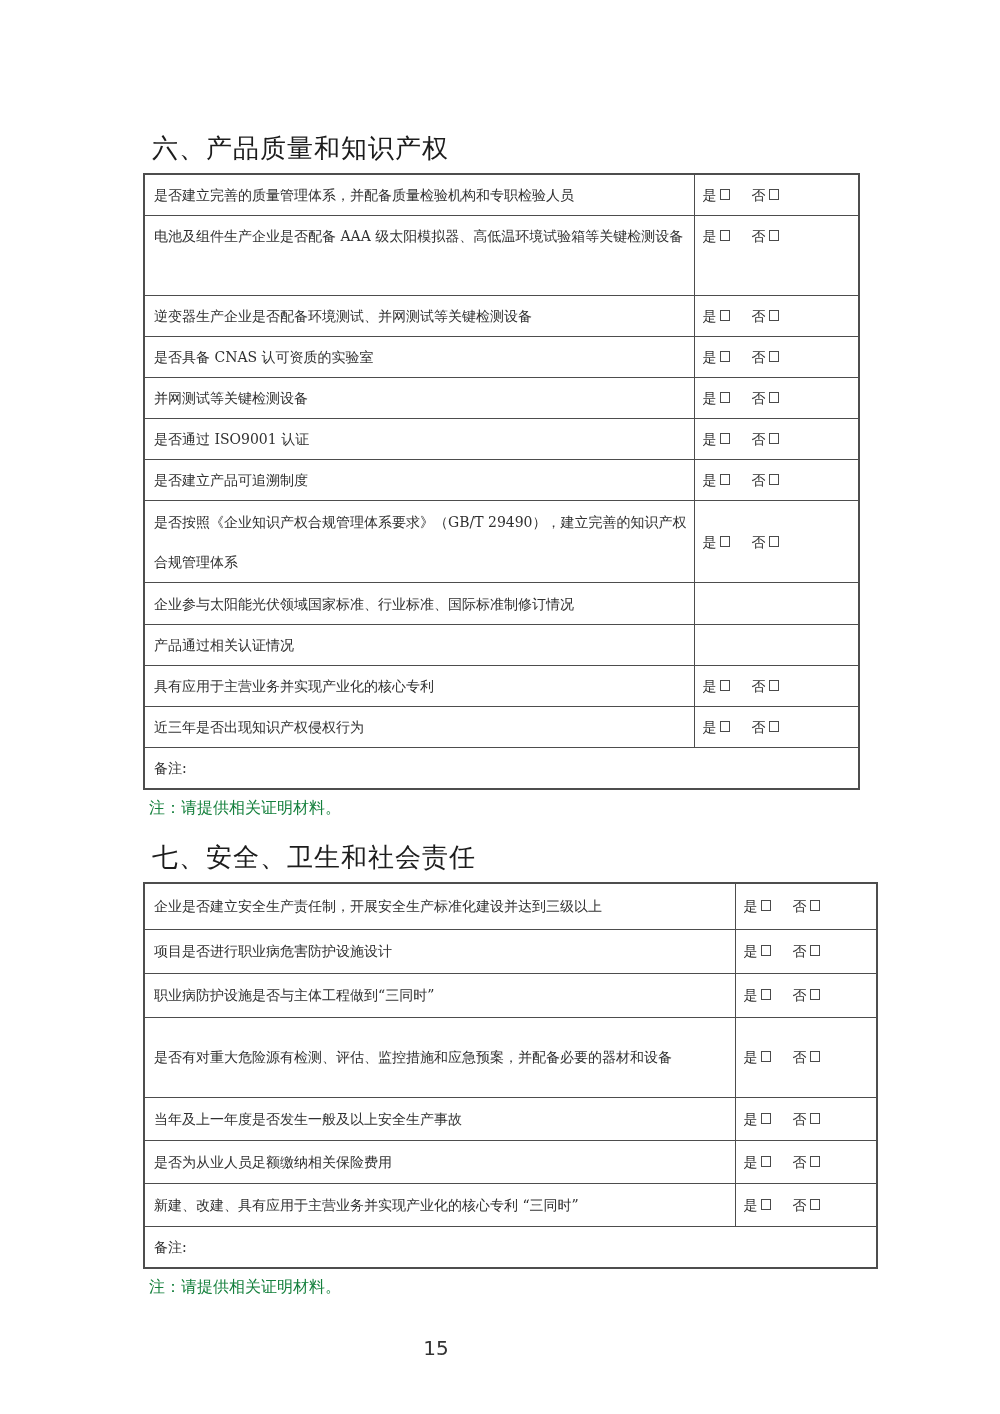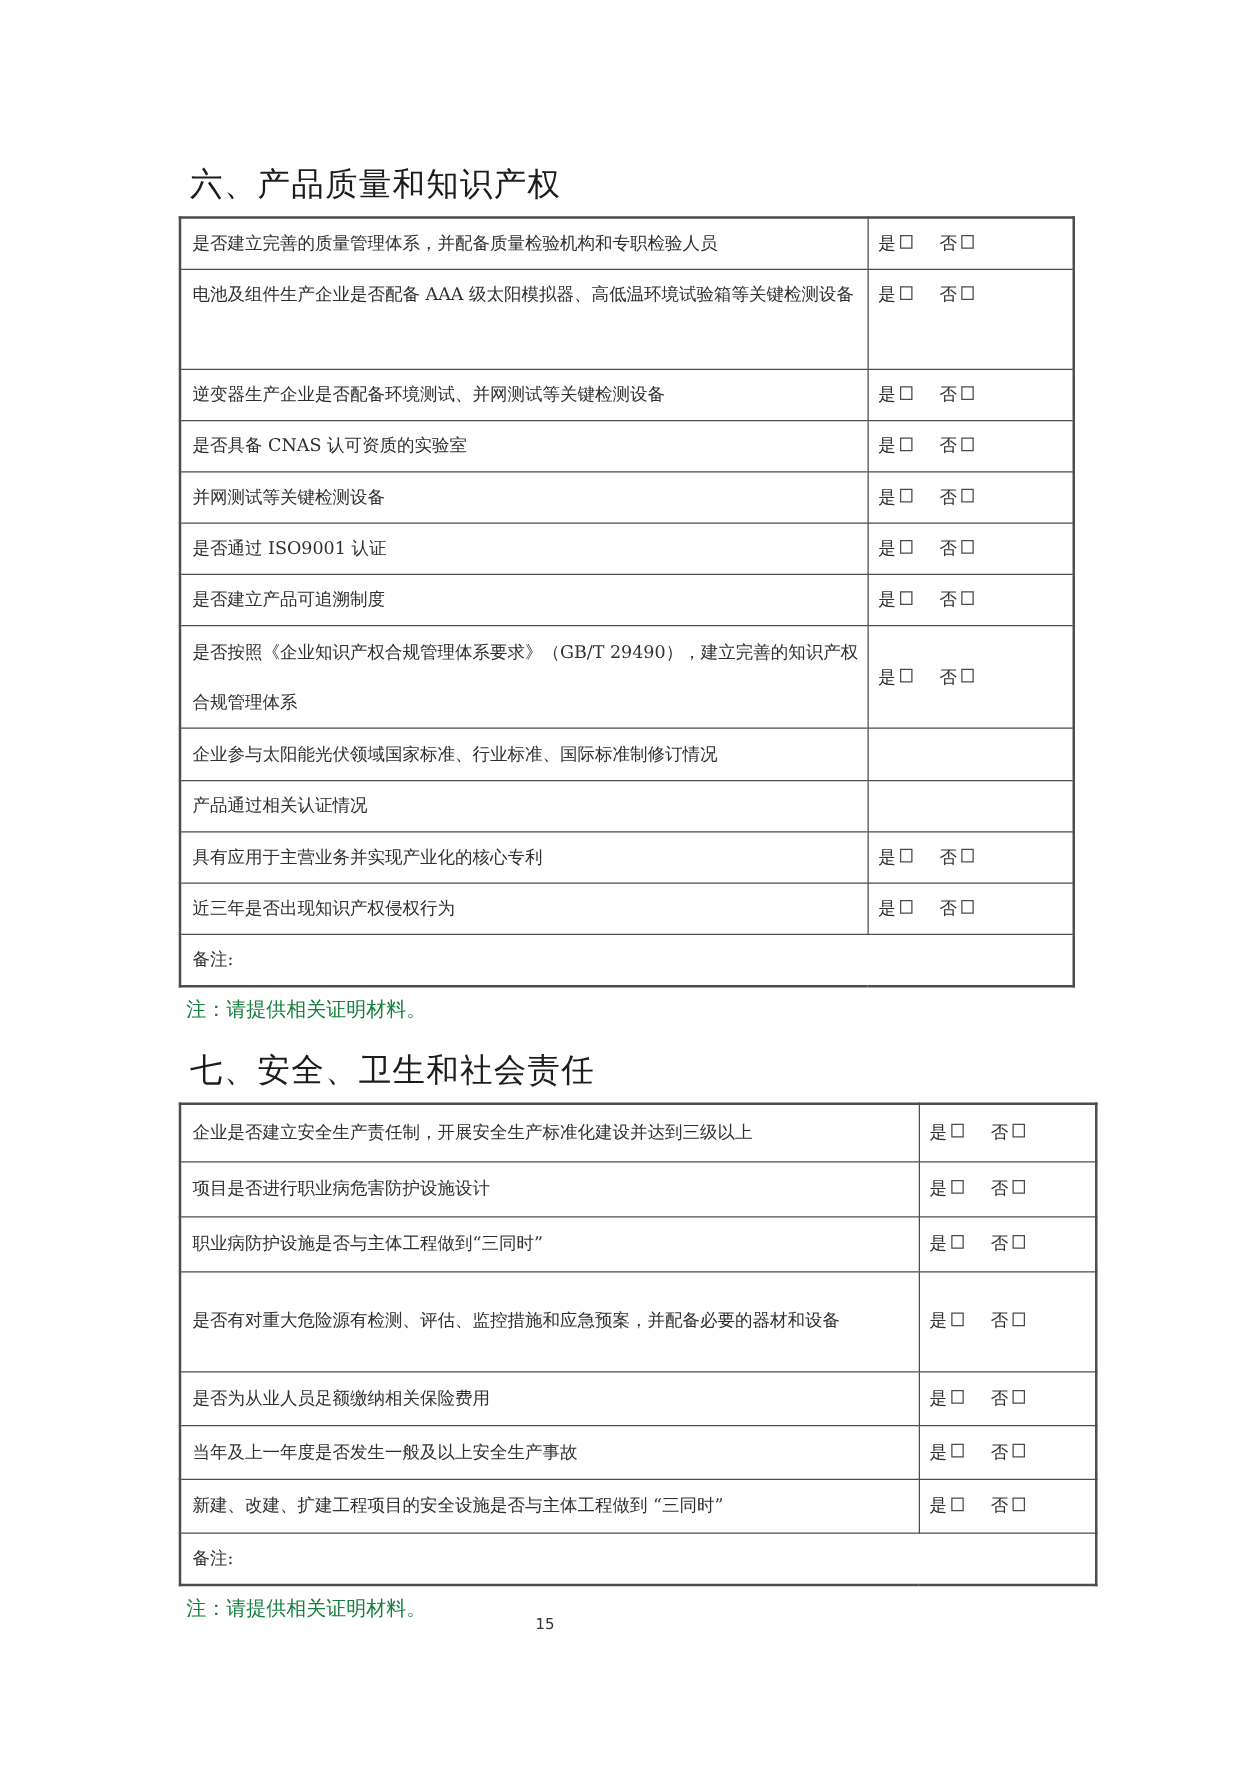--- a/index.html
+++ b/index.html
@@ -62,26 +62,26 @@
   .note {
     font-size: 16px;
     line-height: 20px;
     margin: 8px 0 0 6px;
     color: #15803d;
   }
   .gap-before-title { margin-top: 22px; }
   .table-gap { margin-top: 6px; }
   .page-number {
     position: absolute;
-    top: 1292px;
+    top: 1336px;
     left: 0;
     width: 872px;
     text-align: center;
     font-family: "DejaVu Sans", sans-serif;
-    font-size: 12px;
+    font-size: 20px;
     color: #333333;
   }
 </style>
 </head>
 <body>
 
 <div class="page">
   <div class="content">
 
     <div>
@@ -187,31 +187,31 @@
           <td class="q">职业病防护设施是否与主体工程做到“三同时”</td>
           <td class="yn"><span>是</span><span class="cb"></span><span class="sep"></span><span>否</span><span class="cb"></span></td>
         </tr>
 
         <tr class="h80">
           <td class="q">是否有对重大危险源有检测、评估、监控措施和应急预案，并配备必要的器材和设备</td>
           <td class="yn"><span>是</span><span class="cb"></span><span class="sep"></span><span>否</span><span class="cb"></span></td>
         </tr>
 
         <tr class="h43">
+          <td class="q">当年及上一年度是否发生一般及以上安全生产事故</td>
+          <td class="yn"><span>是</span><span class="cb"></span><span class="sep"></span><span>否</span><span class="cb"></span></td>
+        </tr>
+
+        <tr class="h43">
           <td class="q">是否为从业人员足额缴纳相关保险费用</td>
           <td class="yn"><span>是</span><span class="cb"></span><span class="sep"></span><span>否</span><span class="cb"></span></td>
         </tr>
 
         <tr class="h43">
-          <td class="q">当年及上一年度是否发生一般及以上安全生产事故</td>
-          <td class="yn"><span>是</span><span class="cb"></span><span class="sep"></span><span>否</span><span class="cb"></span></td>
-        </tr>
-
-        <tr class="h43">
-          <td class="q">新建、改建、扩建工程项目的安全设施是否与主体工程做到 “三同时”</td>
+          <td class="q">新建、改建、具有应用于主营业务并实现产业化的核心专利 “三同时”</td>
           <td class="yn"><span>是</span><span class="cb"></span><span class="sep"></span><span>否</span><span class="cb"></span></td>
         </tr>
 
         <tr class="h42">
           <td class="remark" colspan="2">备注:</td>
         </tr>
       </tbody>
         </table>
 
       <div class="note">注：请提供相关证明材料。</div>

